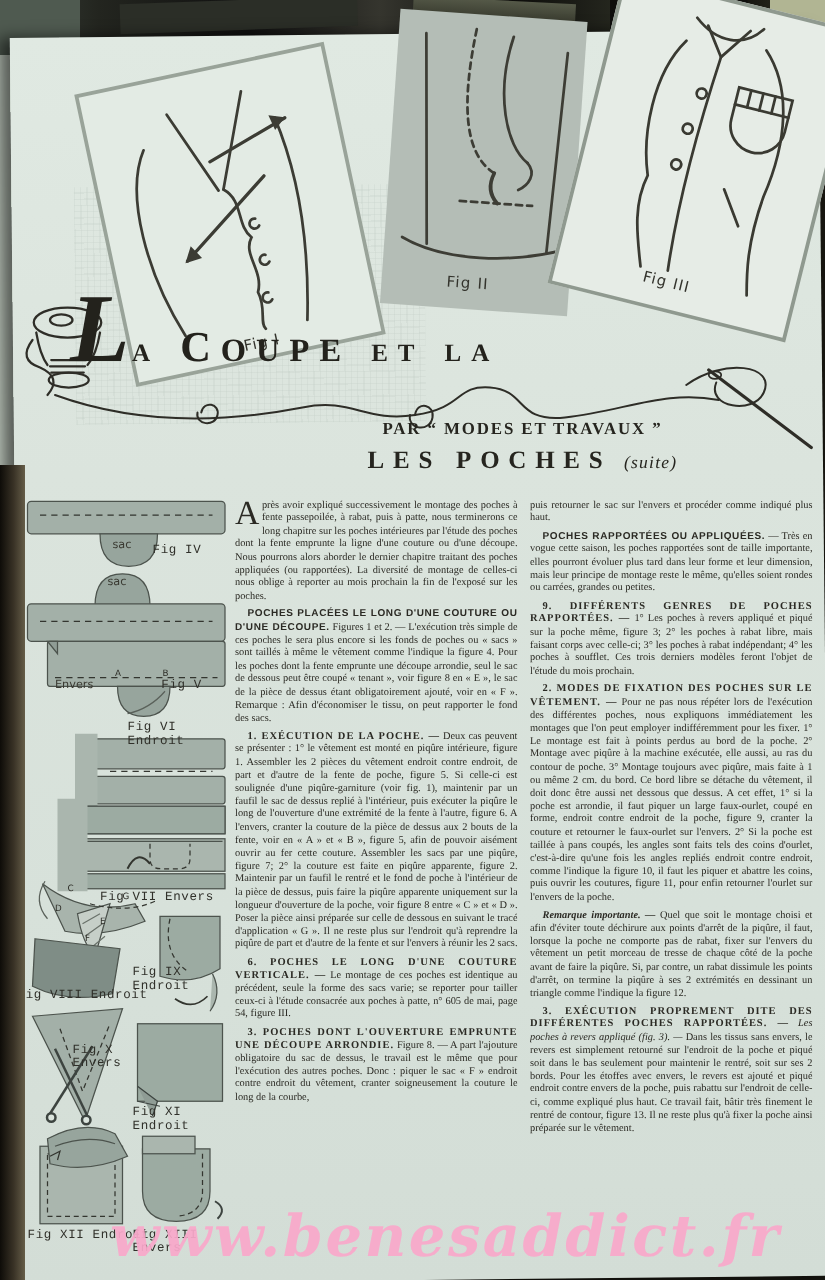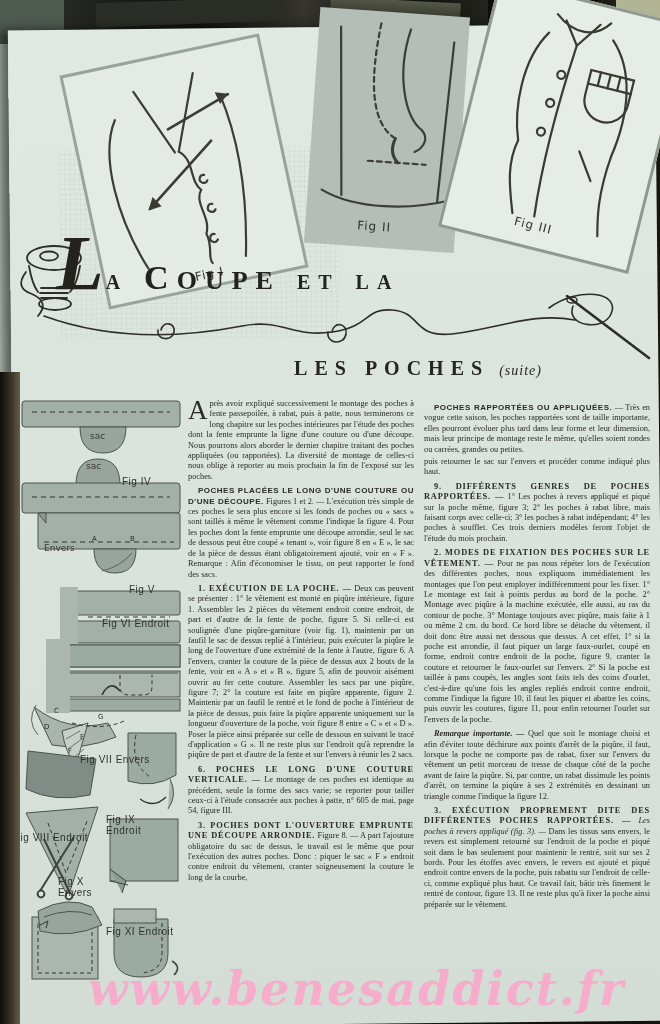--- a/index.html
+++ b/index.html
@@ -62,21 +62,21 @@
   .para.head{margin-top:4px;}
   .lead{font-weight:bold;letter-spacing:.5px;font-family:"Liberation Sans",sans-serif;font-size:8px;}
   .lead.serif{font-family:"Liberation Serif",serif;font-size:8.4px;letter-spacing:.8px;}
   .lead-italic{font-style:italic;font-weight:bold;}
   .sublead{font-style:italic;}
   .dropcap{float:left;font-size:27px;line-height:23px;padding-right:2px;font-weight:normal;}
 
   
   .margin-figs{position:absolute;left:10px;top:395px;width:178px;height:620px;z-index:4;}
   .margin-figs svg{position:absolute;left:0;top:0;}
-  .m-label{position:absolute;font-family:Liberation Sans, sans-serif;font-size:10px;letter-spacing:.5px;color:#30302a;margin-top:41px;}
+  .m-label{position:absolute;font-family:Liberation Mono, monospace;font-size:10px;letter-spacing:.5px;color:#30302a;}
   .m-note{position:absolute;font-family:"DejaVu Sans",sans-serif;font-size:9px;color:#3a3a32;}
   .m-letter{position:absolute;font-family:"DejaVu Sans",sans-serif;font-size:7px;color:#2e2e28;}
   .m-label.wrap{width:52px;line-height:11px;}
 
   
   .watermark{position:absolute;left:88px;top:962px;z-index:30;white-space:nowrap;
     font-family:"DejaVu Serif",serif;font-style:italic;font-weight:bold;
     font-size:46px;letter-spacing:2px;color:#f9a9cb;opacity:.93;text-align:right;}
 </style>
 </head>
@@ -181,20 +181,21 @@
     </g>
   </svg>
   <svg class="needle" width="115" height="78" viewBox="0 0 115 78">
     <g fill="none" stroke="#2e2d27" stroke-linecap="round">
       <path d="M4,22 c30,-22 72,-16 62,6 c-8,18 -46,12 -38,-8" stroke-width="1.6"></path>
       <path d="M22,10 L104,72" stroke-width="2.6"></path>
       <ellipse cx="27" cy="14" rx="5" ry="3" stroke-width="1.4"></ellipse>
     </g>
   </svg>
 
+  <div class="byline">PAR “ MODES ET TRAVAUX ”</div>
   <div class="section-line">
     <span class="section-title">LES POCHES</span><span class="section-suffix">(suite)</span>
   </div>
 
   <div class="margin-figs">
     <svg width="178" height="620" viewBox="0 0 178 620">
       <g stroke="#4c534d" stroke-width="1" fill="#a3b0a8">
 
         <rect x="12" y="6" width="158" height="26" rx="3"></rect>
         <path d="M70,32 q0,26 23,26 q23,0 23,-26 z" fill="#97a59d"></path>
@@ -289,23 +290,23 @@
       <p class="para head"><span class="lead">POCHES PLACÉES LE LONG D'UNE COUTURE OU D'UNE DÉCOUPE.</span>
         <span>Figures 1 et 2. — L'exécution très simple de ces poches le sera plus encore si les fonds de poches ou « sacs » sont taillés à même le vêtement comme l'indique la figure 4. Pour les poches dont la fente emprunte une découpe arrondie, seul le sac de dessous peut être coupé « tenant », voir figure 8 en « E », le sac de la pièce de dessus étant obligatoirement ajouté, voir en « F ». Remarque : Afin d'économiser le tissu, on peut rapporter le fond des sacs.</span></p>
       <p class="para head"><span class="lead serif">1. EXÉCUTION DE LA POCHE. —</span>
         <span>Deux cas peuvent se présenter : 1° le vêtement est monté en piqûre intérieure, figure 1. Assembler les 2 pièces du vêtement endroit contre endroit, de part et d'autre de la fente de poche, figure 5. Si celle-ci est soulignée d'une piqûre-garniture (voir fig. 1), maintenir par un faufil le sac de dessus replié à l'intérieur, puis exécuter la piqûre le long de l'ouverture d'une extrémité de la fente à l'autre, figure 6. A l'envers, cranter la couture de la pièce de dessus aux 2 bouts de la fente, voir en « A » et « B », figure 5, afin de pouvoir aisément ouvrir au fer cette couture. Assembler les sacs par une piqûre, figure 7; 2° la couture est faite en piqûre apparente, figure 2. Maintenir par un faufil le rentré et le fond de poche à l'intérieur de la pièce de dessus, puis faire la piqûre apparente uniquement sur la longueur d'ouverture de la poche, voir figure 8 entre « C » et « D ». Poser la pièce ainsi préparée sur celle de dessous en suivant le tracé d'application « G ». Il ne reste plus sur l'endroit qu'à reprendre la piqûre de part et d'autre de la fente et sur l'envers à réunir les 2 sacs.</span></p>
       <p class="para head"><span class="lead serif">6. POCHES LE LONG D'UNE COUTURE VERTICALE. —</span>
         <span>Le montage de ces poches est identique au précédent, seule la forme des sacs varie; se reporter pour tailler ceux-ci à l'étude consacrée aux poches à patte, n° 605 de mai, page 54, figure III.</span></p>
       <p class="para head"><span class="lead serif">3. POCHES DONT L'OUVERTURE EMPRUNTE UNE DÉCOUPE ARRONDIE.</span>
         <span>Figure 8. — A part l'ajouture obligatoire du sac de dessus, le travail est le même que pour l'exécution des autres poches. Donc : piquer le sac « F » endroit contre endroit du vêtement, cranter soigneusement la couture le long de la courbe,</span></p>
     </div>
     <div class="col">
+      <p class="para noindent"><span>puis retourner le sac sur l'envers et procéder comme indiqué plus haut.</span></p>
       <p class="para head"><span class="lead">POCHES RAPPORTÉES OU APPLIQUÉES.</span>
         <span>— Très en vogue cette saison, les poches rapportées sont de taille importante, elles pourront évoluer plus tard dans leur forme et leur dimension, mais leur principe de montage reste le même, qu'elles soient rondes ou carrées, grandes ou petites.</span></p>
-      <p class="para noindent"><span>puis retourner le sac sur l'envers et procéder comme indiqué plus haut.</span></p>
       <p class="para head"><span class="lead serif">9. DIFFÉRENTS GENRES DE POCHES RAPPORTÉES. —</span>
         <span>1° Les poches à revers appliqué et piqué sur la poche même, figure 3; 2° les poches à rabat libre, mais faisant corps avec celle-ci; 3° les poches à rabat indépendant; 4° les poches à soufflet. Ces trois derniers modèles feront l'objet de l'étude du mois prochain.</span></p>
       <p class="para head"><span class="lead serif">2. MODES DE FIXATION DES POCHES SUR LE VÊTEMENT. —</span>
         <span>Pour ne pas nous répéter lors de l'exécution des différentes poches, nous expliquons immédiatement les montages que l'on peut employer indifféremment pour les fixer. 1° Le montage est fait à points perdus au bord de la poche. 2° Montage avec piqûre à la machine exécutée, elle aussi, au ras du contour de poche. 3° Montage toujours avec piqûre, mais faite à 1 ou même 2 cm. du bord. Ce bord libre se détache du vêtement, il doit donc être aussi net dessous que dessus. A cet effet, 1° si la poche est arrondie, il faut piquer un large faux-ourlet, coupé en forme, endroit contre endroit de la poche, figure 9, cranter la couture et retourner le faux-ourlet sur l'envers. 2° Si la poche est taillée à pans coupés, les angles sont faits tels des coins d'ourlet, c'est-à-dire qu'une fois les angles repliés endroit contre endroit, comme l'indique la figure 10, il faut les piquer et abattre les coins, puis ouvrir les coutures, figure 11, pour enfin retourner l'ourlet sur l'envers de la poche.</span></p>
       <p class="para head"><span class="lead-italic">Remarque importante. —</span>
         <span>Quel que soit le montage choisi et afin d'éviter toute déchirure aux points d'arrêt de la piqûre, il faut, lorsque la poche ne comporte pas de rabat, fixer sur l'envers du vêtement un petit morceau de tresse de chaque côté de la poche avant de faire la piqûre. Si, par contre, un rabat dissimule les points d'arrêt, on termine la piqûre à ses 2 extrémités en dessinant un triangle comme l'indique la figure 12.</span></p>
       <p class="para head"><span class="lead serif">3. EXÉCUTION PROPREMENT DITE DES DIFFÉRENTES POCHES RAPPORTÉES. —</span>
         <span class="sublead">Les poches à revers appliqué (fig. 3). —</span>
         <span>Dans les tissus sans envers, le revers est simplement retourné sur l'endroit de la poche et piqué soit dans le bas seulement pour maintenir le rentré, soit sur ses 2 bords. Pour les étoffes avec envers, le revers est ajouté et piqué endroit contre envers de la poche, puis rabattu sur l'endroit de celle-ci, comme expliqué plus haut. Ce travail fait, bâtir très finement le rentré de contour, figure 13. Il ne reste plus qu'à fixer la poche ainsi préparée sur le vêtement.</span></p>
     </div>

